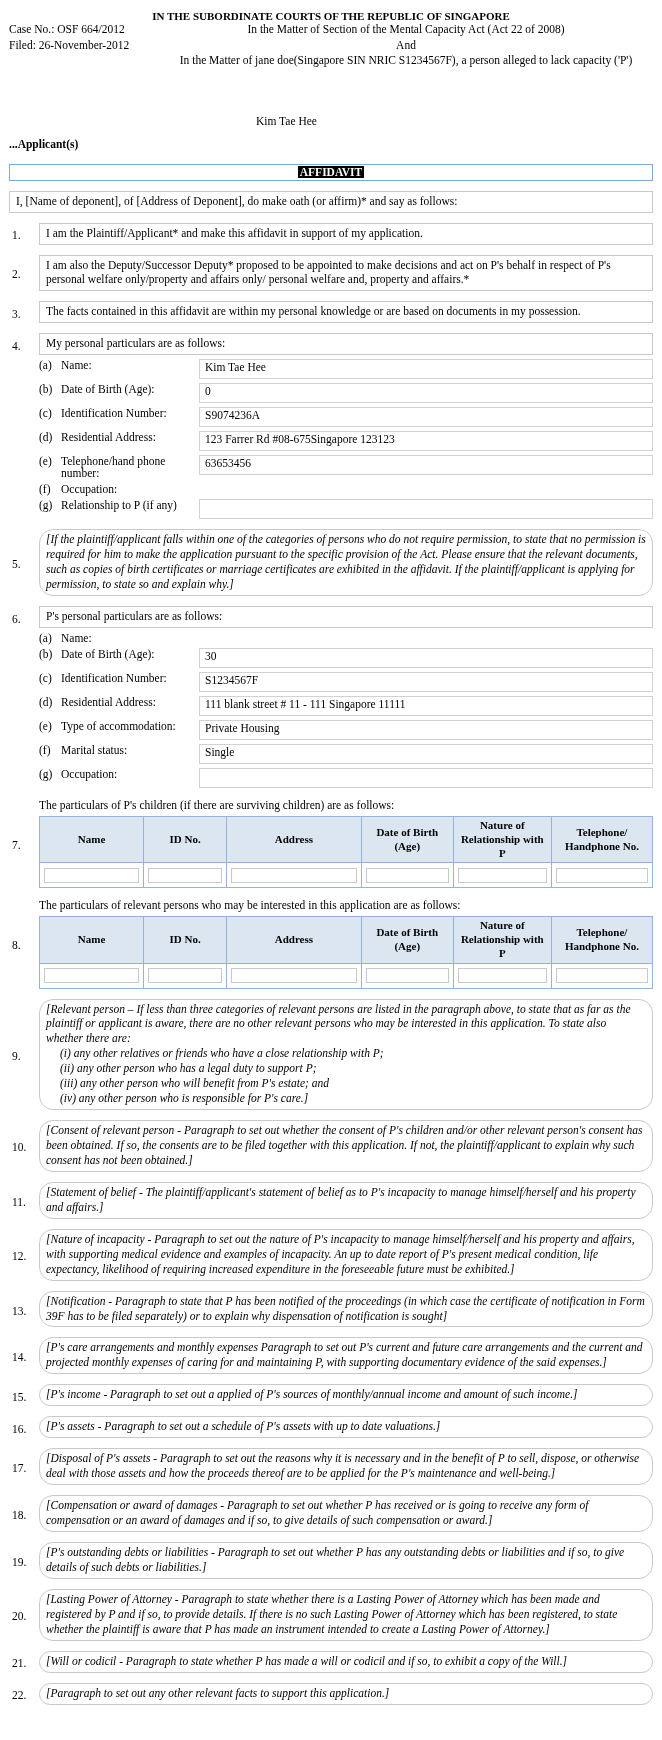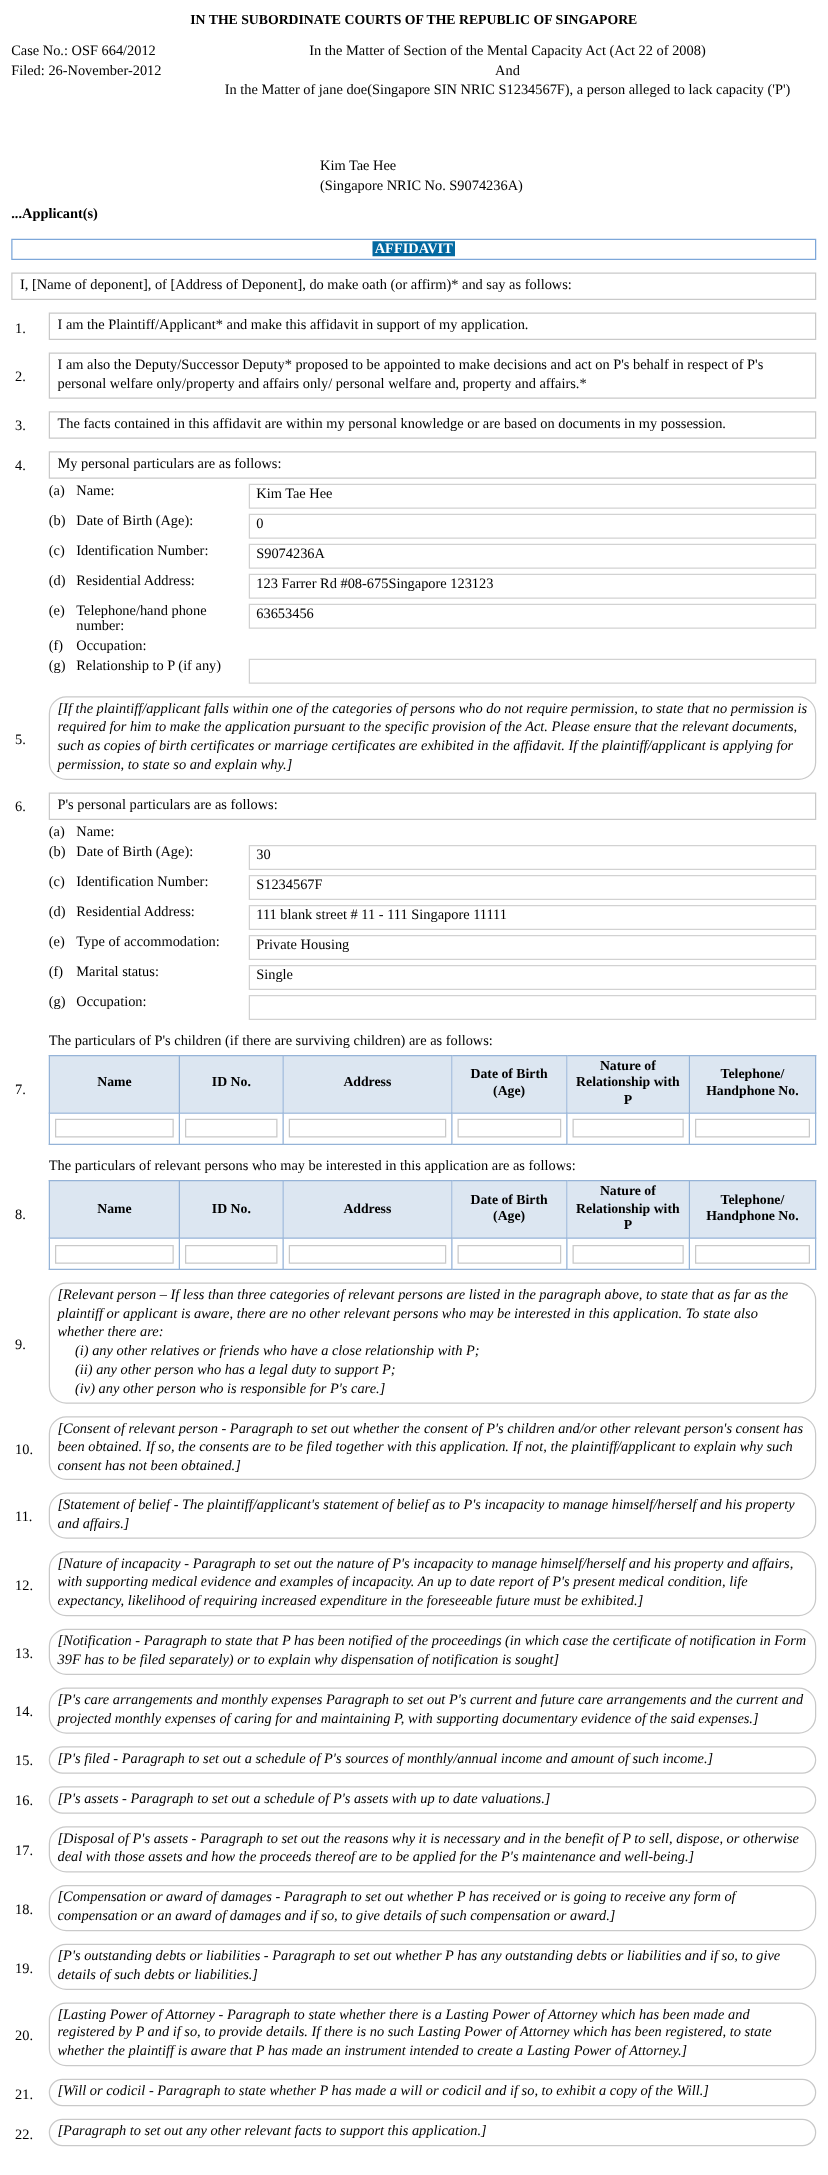--- a/index.html
+++ b/index.html
@@ -1,29 +1,29 @@
 <!DOCTYPE html>
 <html><head>
 <meta charset="utf-8">
 <style>
   html,body { margin:0; padding:0; background:#ffffff; }
   body { width:662px; min-height:1740px; font-family:"Liberation Serif","DejaVu Serif",serif; font-size:11.5px; color:#000; }
   .page { padding:6px 9px 10px; box-sizing:border-box; }
 
   .court-title { text-align:center; font-weight:bold; font-size:11px; margin-top:4px; }
 
-  .head-block { position:relative; margin-top:12px; min-height:58px; }
+  .head-block { position:relative; min-height:58px; }
   .case-block { position:absolute; left:0; top:0; line-height:1.35; }
   .matter-block { text-align:center; margin-left:150px; line-height:1.35; }
 
   .applicant-block { margin:34px 0 0 247px; line-height:1.35; }
   .applicant-label { text-align:left; margin-top:8px;font-weight:bold; }
 
   .banner { border:1px solid #7da7d9; text-align:center; margin-top:14px; padding:1px 0 2px; }
-  .banner .hl { background:#0369a1; color:#ffffff; font-weight:bold; padding:0 2px; }
+  .banner .hl { background:#000000; color:#ffffff; font-weight:bold; padding:0 2px; }
 
   .introrow { margin-top:12px; }
   .row { display:flex; margin-top:10px; align-items:center; }
   .num { width:30px; flex:none; padding:3px 0 0 3px; box-sizing:border-box; }
   .pbox { flex:1; border:1px solid #c9c9c9; padding:2px 6px 3px; min-height:15px; line-height:1.3; }
   .nobox { flex:1; line-height:1.3; }
   .it { font-style:italic;border-radius:14px; }
   .sub { margin-left:14px; }
 
   .frow { display:flex; align-items:flex-start; margin:4px 0 4px 30px; }
@@ -51,21 +51,20 @@
     </div>
     <div class="matter-block">
       <div>In the Matter of Section of the Mental Capacity Act (Act 22 of 2008)</div>
       <div>And</div>
       <div>In the Matter of jane doe(Singapore SIN NRIC S1234567F), a person alleged to lack capacity ('P')</div>
     </div>
   </div>
 
   <div class="applicant-block">
     <div>Kim Tae Hee</div>
-    <div>(Singapore NRIC No. S9074236A)</div>
   </div>
   <div class="applicant-label">...Applicant(s)</div>
 
   <div class="banner">
     <span class="hl">AFFIDAVIT</span>
   </div>
 
   <div class="row introrow">
     <div class="pbox">I, [Name of deponent], of [Address of Deponent], do make oath (or affirm)* and say as follows:</div>
   </div>
@@ -265,20 +264,21 @@
         </table>
     </div>
   </div>
 
   <div class="row">
     <div class="num">9.</div>
     <div class="pbox it">
       <div>[Relevant person – If less than three categories of relevant persons are listed in the paragraph above, to state that as far as the plaintiff or applicant is aware, there are no other relevant persons who may be interested in this application. To state also whether there are:</div>
       <div class="sub">(i) any other relatives or friends who have a close relationship with P;</div>
       <div class="sub">(ii) any other person who has a legal duty to support P;</div>
+      <div class="sub">(iii) any other person who will benefit from P's estate; and</div>
       <div class="sub">(iv) any other person who is responsible for P's care.]</div>
     </div>
   </div>
 
   <div class="row">
     <div class="num">10.</div>
     <div class="pbox it">[Consent of relevant person - Paragraph to set out whether the consent of P's children and/or other relevant person's consent has been obtained. If so, the consents are to be filed together with this application. If not, the plaintiff/applicant to explain why such consent has not been obtained.]</div>
   </div>
 
   <div class="row">
@@ -296,21 +296,21 @@
     <div class="pbox it">[Notification - Paragraph to state that P has been notified of the proceedings (in which case the certificate of notification in Form 39F has to be filed separately) or to explain why dispensation of notification is sought]</div>
   </div>
 
   <div class="row">
     <div class="num">14.</div>
     <div class="pbox it">[P's care arrangements and monthly expenses Paragraph to set out P's current and future care arrangements and the current and projected monthly expenses of caring for and maintaining P, with supporting documentary evidence of the said expenses.]</div>
   </div>
 
   <div class="row">
     <div class="num">15.</div>
-    <div class="pbox it">[P's filed - Paragraph to set out a schedule of P's sources of monthly/annual income and amount of such income.]</div>
+    <div class="pbox it">[P's income - Paragraph to set out a applied of P's sources of monthly/annual income and amount of such income.]</div>
   </div>
 
   <div class="row">
     <div class="num">16.</div>
     <div class="pbox it">[P's assets - Paragraph to set out a schedule of P's assets with up to date valuations.]</div>
   </div>
 
   <div class="row">
     <div class="num">17.</div>
     <div class="pbox it">[Disposal of P's assets - Paragraph to set out the reasons why it is necessary and in the benefit of P to sell, dispose, or otherwise deal with those assets and how the proceeds thereof are to be applied for the P's maintenance and well-being.]</div>

